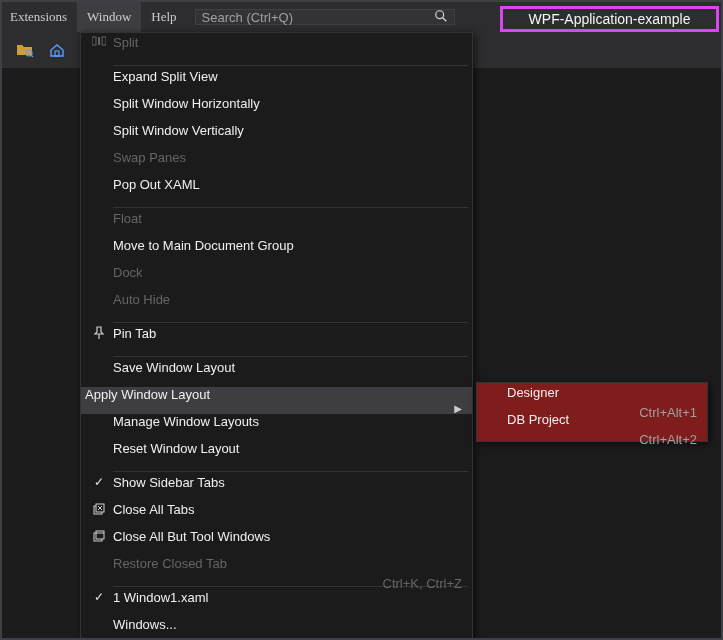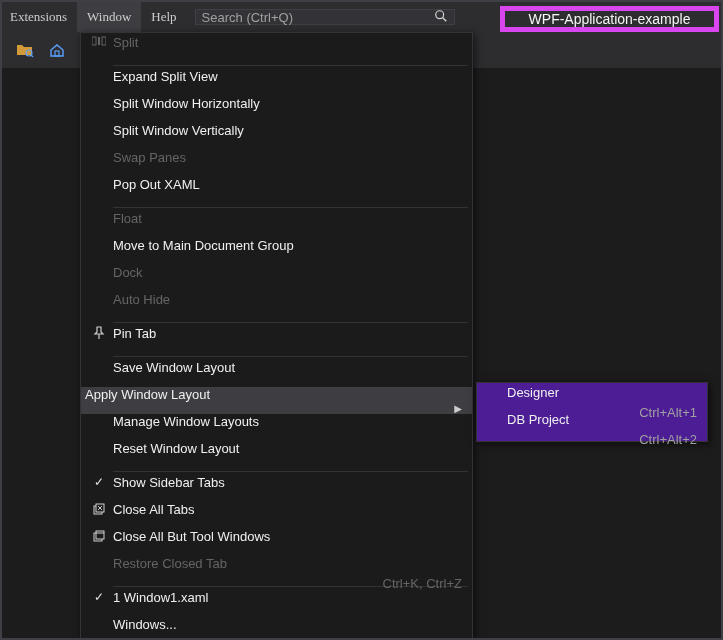--- a/index.html
+++ b/index.html
@@ -57,21 +57,21 @@
   .project-tile {
     position: absolute;
     top: 4px;
     left: 498px;
     width: 219px;
     height: 26px;
     background: #2d2d30;
     display:flex;align-items:center;justify-content:center;
     font-size: 14px;
     color: #f5f5f5;
-    border:5px solid #d946ef;
+    border:3px solid #d946ef;
   }
   .toolbar {
     height: 36px;
     background: #2d2d30;
     display: flex;
     align-items: center;
     padding-left: 12px;
     gap: 10px;
   }
   .toolbar-icon {
@@ -125,21 +125,21 @@
   .menu-sep {
     height: 1px;
     background: #333337;
     margin: 3px 4px 3px 32px;
   }
   .submenu {
     position: absolute;
     top: 380px;
     left: 474px;
     width: 232px;
-    background: #4c1d95;
+    background: #7f1d1d;
     border: 1px solid #333337;
     box-shadow: 2px 2px 8px rgba(0,0,0,0.6);
     padding: 2px 0;
   }
   .submenu .menu-row { padding-left: 30px; padding-right: 10px; }
   .check { color:#e0e0e0; font-size:12px;}
 </style>
 </head>
 <body>
 

